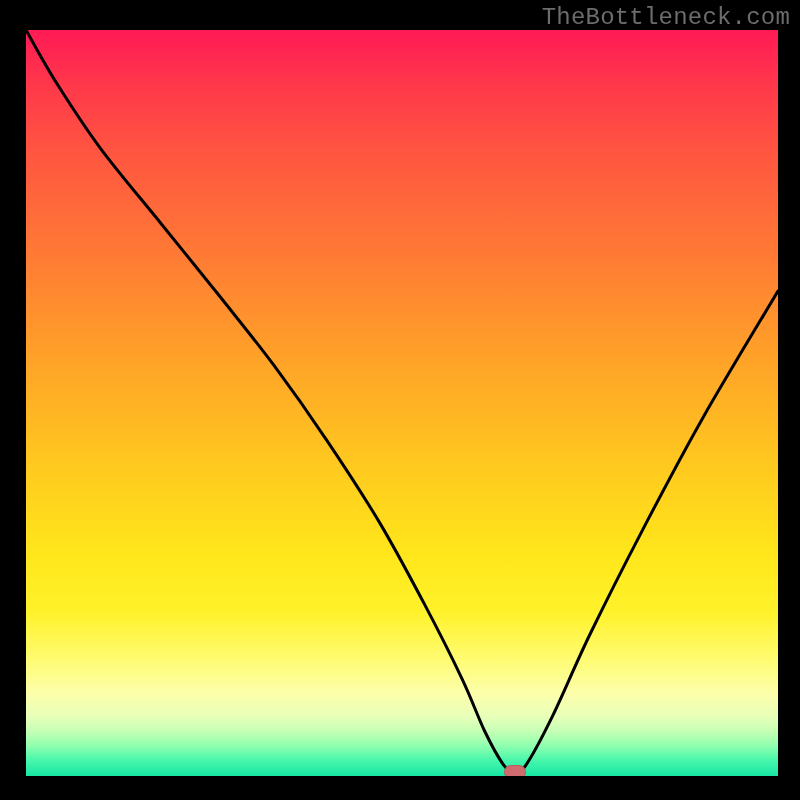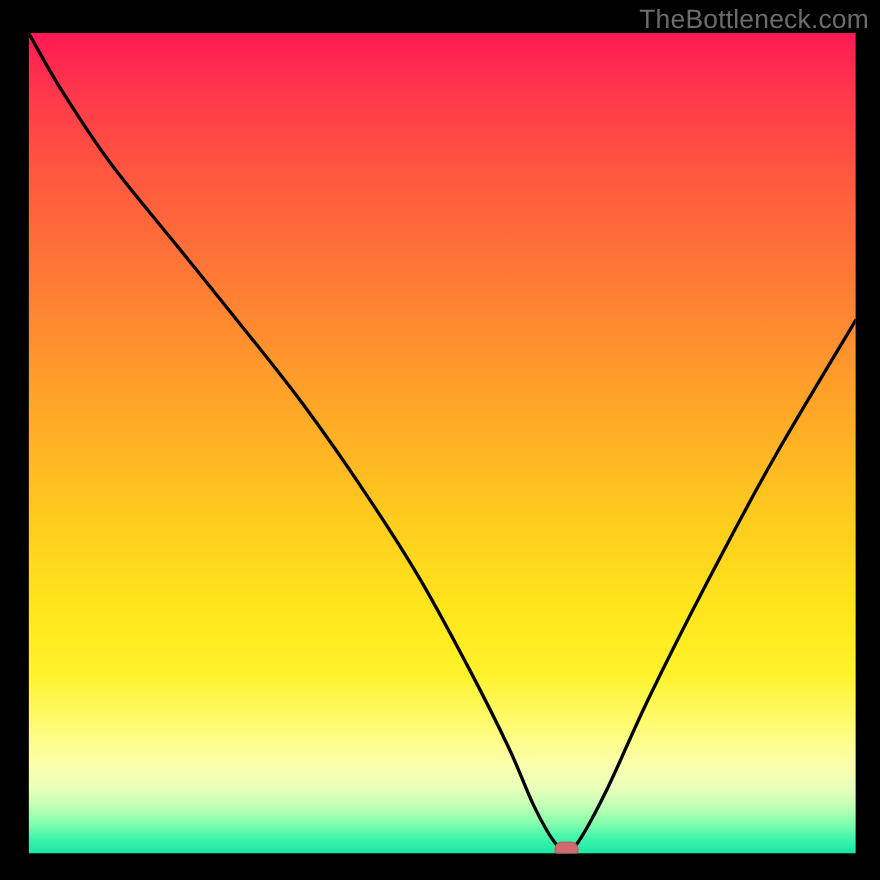--- a/index.html
+++ b/index.html
@@ -13,21 +13,21 @@
   .frame {
     position: relative;
     width: 800px;
     height: 800px;
     background: #000;
   }
   .watermark {
     position: absolute;
     top: 4px;
     right: 10px;
-    font-family: Liberation Sans, sans-serif;
+    font-family: Liberation Mono, monospace;
     font-size: 24px;
     color: #6c6c6c;
     letter-spacing: 0.2px;
     z-index: 30;
   }
   
   .plot {
     position: absolute;
     left: 26px;
     top: 30px;

